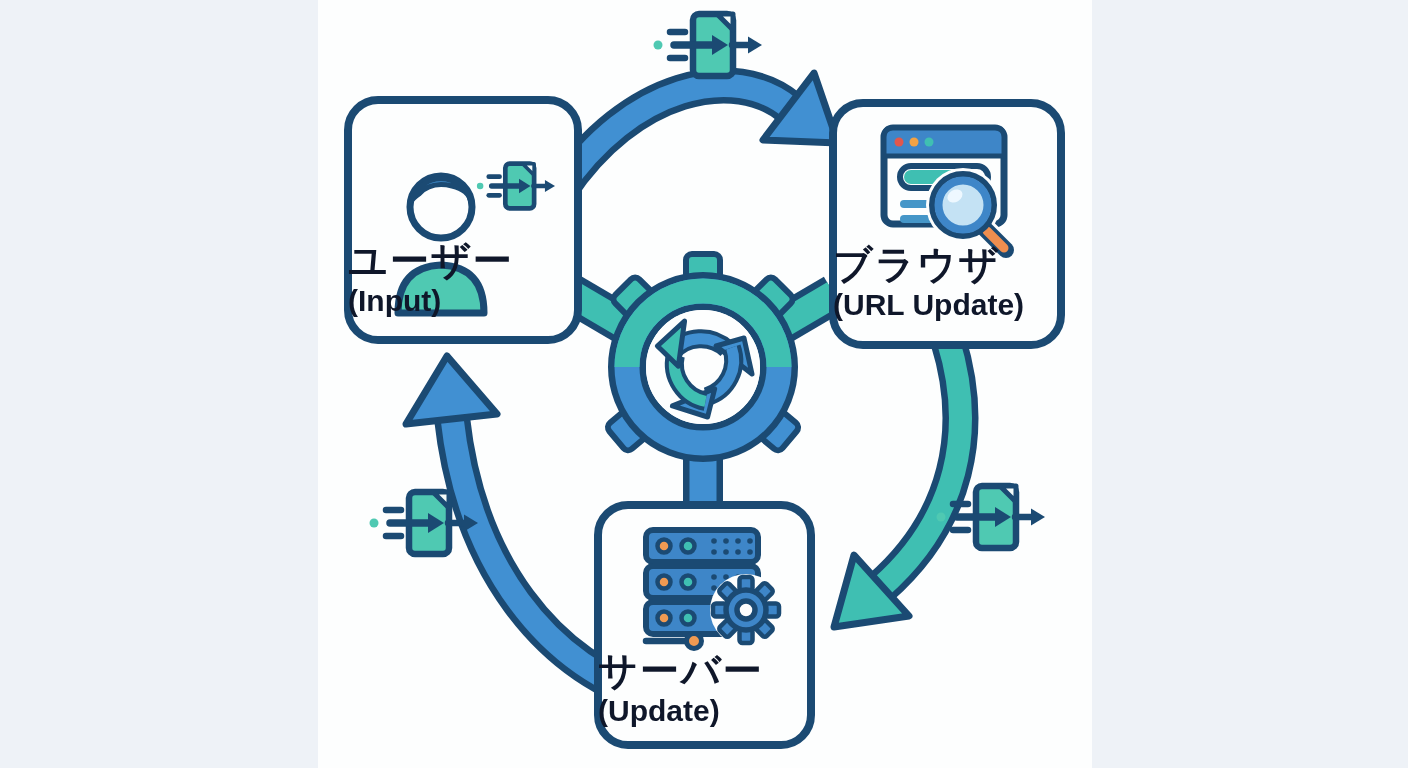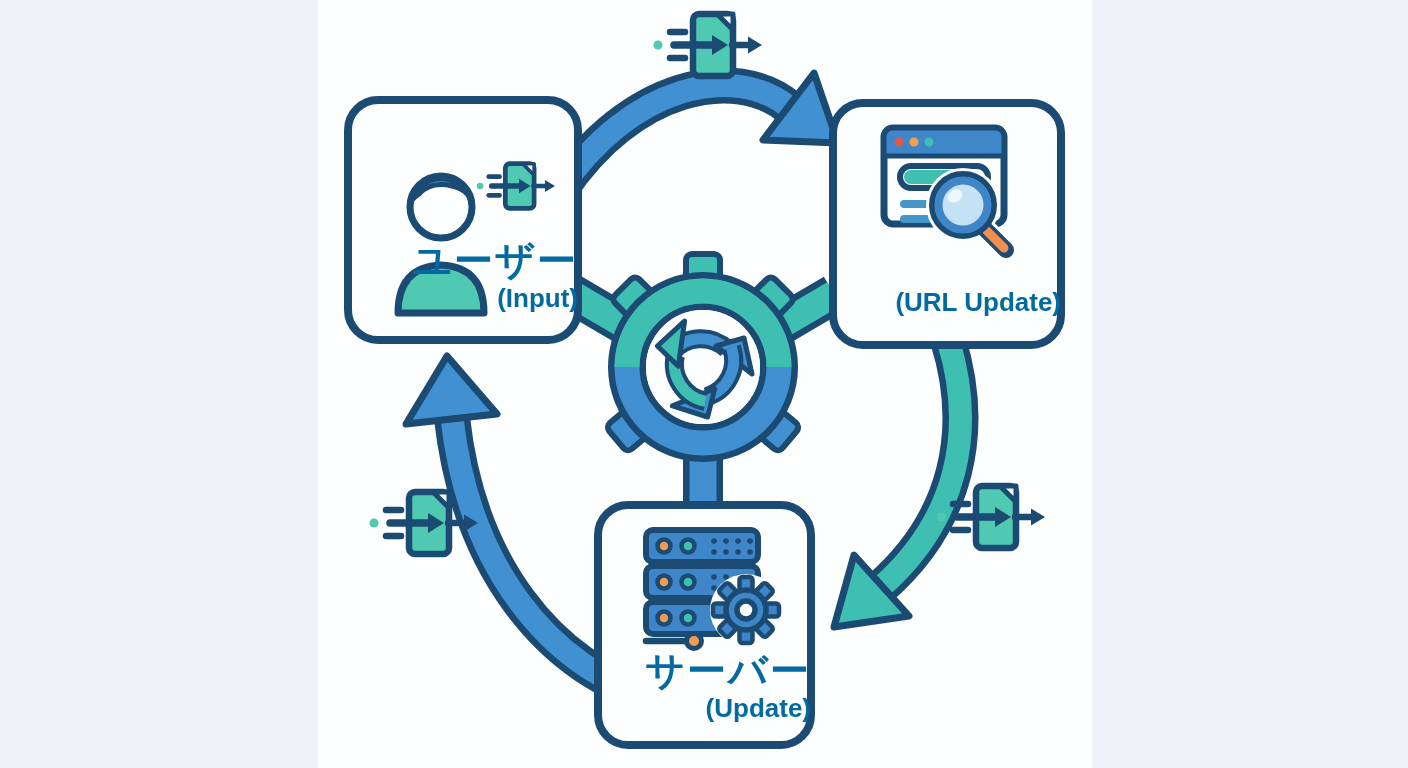--- a/index.html
+++ b/index.html
@@ -8,25 +8,25 @@
     background:#eef2f7;
     font-family:"Liberation Sans","DejaVu Sans",sans-serif;
   }
   .stage{position:relative;width:1408px;height:768px;}
   .panel{
     position:absolute;left:318px;top:0;width:774px;height:768px;
     background:#fdfefe;
   }
   svg.canvas{position:absolute;left:0;top:0;}
   .lbl{
-    position:absolute;text-align:right;color:#0369a1;font-weight:bold;
+    position:absolute;text-align:left;color:#0f172a;font-weight:bold;
     line-height:1.05;user-select:none;
   }
   .lbl.ja{font-size:39px;letter-spacing:2px;}
-  .lbl.en{font-size:26px;letter-spacing:0px;}
+  .lbl.en{font-size:30px;letter-spacing:0px;}
   #lbl-user-ja{left:348px;top:241px;width:230px;}
   #lbl-user-en{left:348px;top:285px;width:230px;}
   #lbl-browser-ja{left:833px;top:245px;width:228px;}
   #lbl-browser-en{left:833px;top:289px;width:228px;}
   #lbl-server-ja{left:598px;top:651px;width:213px;}
   #lbl-server-en{left:598px;top:695px;width:213px;}
 </style>
 </head>
 <body>
 
@@ -199,16 +199,17 @@
           <rect x="-6.5" y="-7" width="13" height="14" rx="3" fill="#3e86c8" stroke="#1b4a73" stroke-width="4.5" transform="translate(764.4,628.4) rotate(-45)"></rect>
         </g>
         <circle cx="746" cy="610" r="20" fill="#3e86c8" stroke="#1b4a73" stroke-width="5.5"></circle>
         <circle cx="746" cy="610" r="9" fill="#fdfefe" stroke="#1b4a73" stroke-width="5.5"></circle>
       </g>
     </g>
   </svg>
 
   <div class="lbl ja" id="lbl-user-ja">ユーザー</div>
   <div class="lbl en" id="lbl-user-en">(Input)</div>
+  <div class="lbl ja" id="lbl-browser-ja">ブラウザ</div>
   <div class="lbl en" id="lbl-browser-en">(URL Update)</div>
   <div class="lbl ja" id="lbl-server-ja">サーバー</div>
   <div class="lbl en" id="lbl-server-en">(Update)</div>
 </div>
 
 </body></html>

